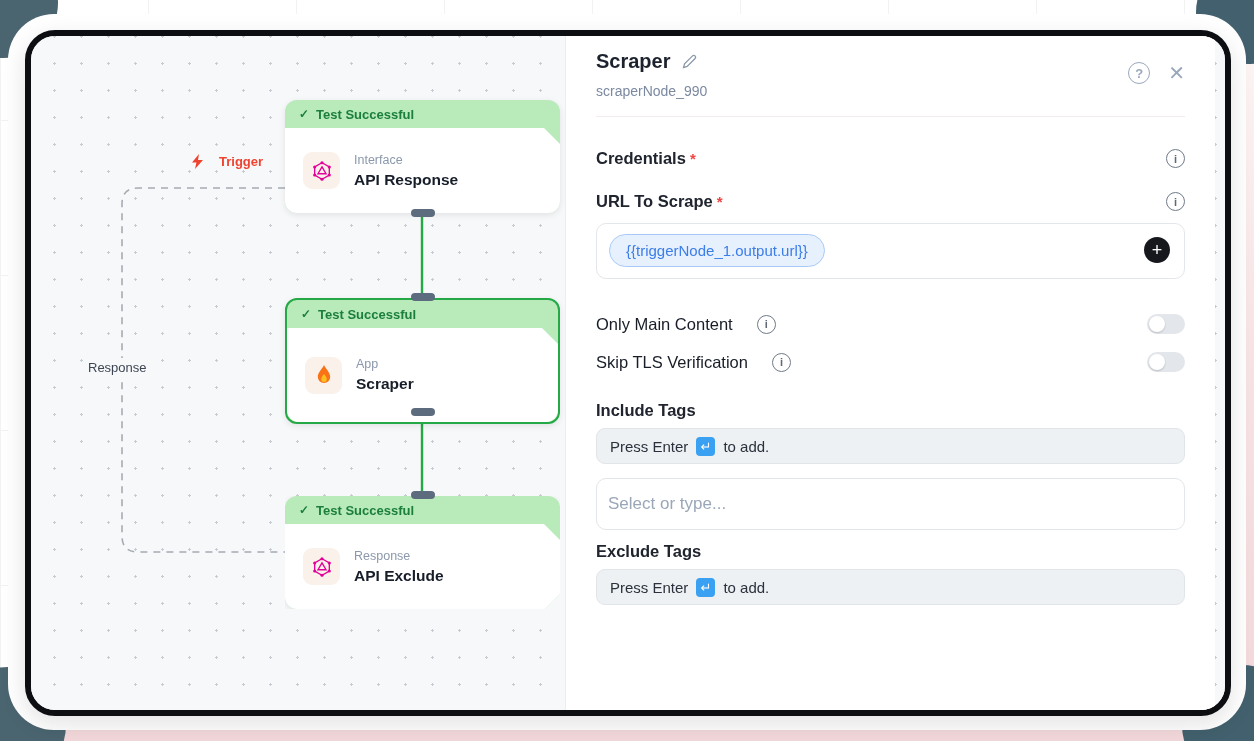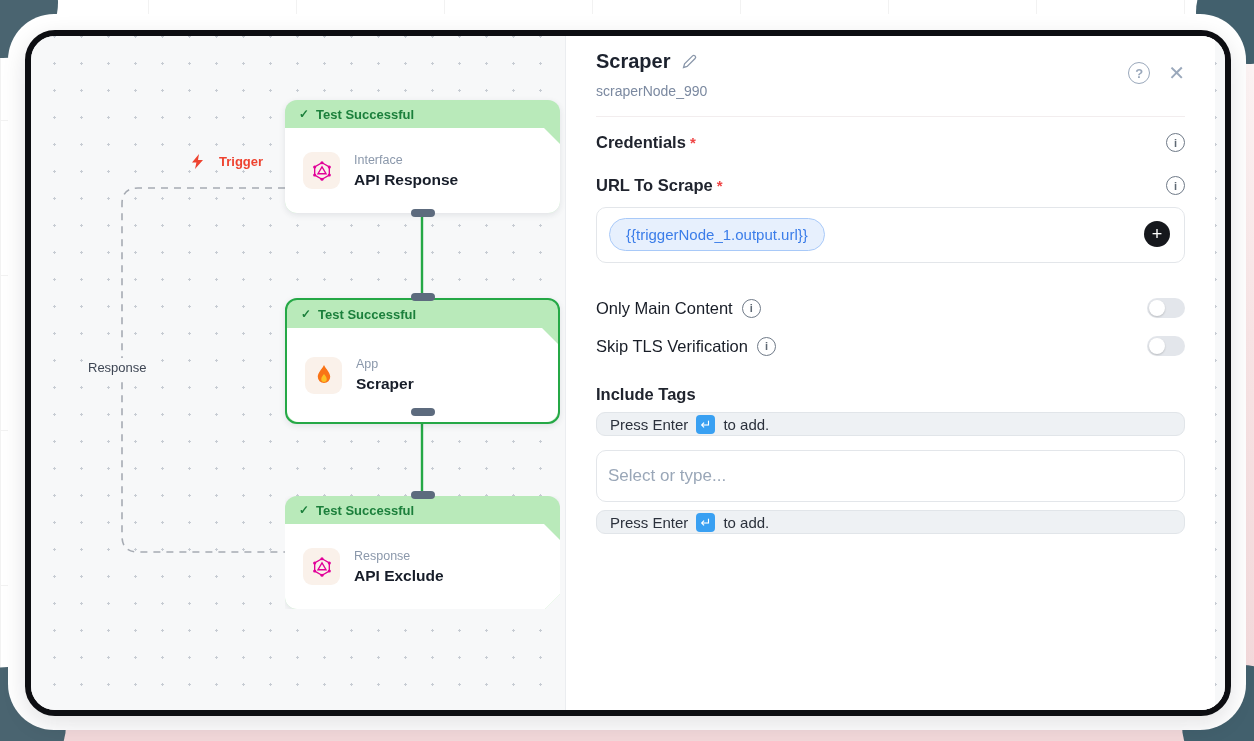--- a/index.html
+++ b/index.html
@@ -62,42 +62,42 @@
     color:#9aa8bb; font-size:13px; font-weight:700; display:flex; align-items:center; justify-content:center; }
   .close-x { color:#9aa8bb; font-size:20px; line-height:20px; }
   .divider { border:none; border-top:1px solid #f2edee; margin-top:16px; }
 
   .sec-row { display:flex; align-items:center; justify-content:space-between; }
   .sec-label { font-size:16.5px; font-weight:700; color:#20242e; }
   .req { color:#ef4444; margin-left:4px; font-size:15px; }
   .info-circle { width:19px; height:19px; border:1.5px solid #6f7a88; border-radius:50%;
     color:#5f6974; font-size:11px; font-style:normal; font-weight:600;
     display:inline-flex; align-items:center; justify-content:center; flex:0 0 auto; }
-  .mt28 { margin-top:16px; } .mt24 { margin-top:24px; } .mt22 { margin-top:12px; }
+  .mt28 { margin-top:32px; } .mt24 { margin-top:24px; } .mt22 { margin-top:12px; }
   .mt26 { margin-top:26px; } .mt12 { margin-top:12px; } .mt8 { margin-top:8px; } .mt14 { margin-top:14px; } .mt32 { margin-top:32px; }
 
   .select-box { height:52px; border:1px solid #e3e6ea; border-radius:10px; background:#fff;
     display:flex; align-items:center; justify-content:space-between; padding:0 18px; }
   .select-value { font-size:15.5px; color:#2a313d; }
 
   .url-box { height:56px; border:1px solid #e3e6ea; border-radius:10px; background:#fff;
     display:flex; align-items:center; justify-content:space-between; padding:0 14px 2px 12px; }
   .chip { background:#e7f0fd; border:1px solid #a8c9f8; color:#3b7de9; font-size:15px;
     padding:7px 16px; border-radius:18px; }
   .plus-btn { width:26px; height:26px; border-radius:50%; background:#16181d; color:#ffffff;
     font-size:18px; line-height:24px; display:flex; align-items:center; justify-content:center; font-weight:500; }
 
   .toggle-row { display:flex; align-items:center; justify-content:space-between; height:26px; }
-  .toggle-left { display:flex; align-items:center; gap:9px;text-align:center; }
+  .toggle-left { display:flex; align-items:center; gap:24px;text-align:center; }
   .toggle-label { font-size:16.5px; font-weight:500; color:#181d27; }
   .switch { width:38px; height:20px; border-radius:11px; background:#e3e6eb; position:relative; }
   .switch .knob { position:absolute; left:2px; top:2px; width:16px; height:16px; border-radius:50%;
     background:#fff; box-shadow:0 1px 2px rgba(0,0,0,.18); }
 
-  .hint-bar { height:24px; background:#eef1f4; border:1px solid #e1e5e9; border-radius:9px;
+  .hint-bar { height:36px; background:#eef1f4; border:1px solid #e1e5e9; border-radius:9px;
     display:flex; align-items:center; gap:8px; padding:0 13px; font-size:15px; color:#2b313c; }
   .key-cap { width:19px; height:19px; border-radius:4px; background:#39a0f2; color:#fff; font-size:13px;
     display:flex; align-items:center; justify-content:center; }
   .tag-input { width:100%; height:52px; border:1px solid #e3e6ea; border-radius:10px; padding:0 11px;
     font-size:17px; color:#333; font-family:"Liberation Sans", sans-serif; outline:none; }
   .tag-input::placeholder { color:#9aa7b8; }
 </style>
 </head>
 <body>
 
@@ -284,20 +284,21 @@
       <div class="hint-bar mt8">
         <span>Press Enter</span>
         <span class="key-cap">
           <span>↵</span>
         </span>
         <span>to add.</span>
       </div>
       <input class="tag-input mt14" type="text" placeholder="Select or type..." style="">
 
       
+      <div class="sec-label mt22">Exclude Tags</div>
       <div class="hint-bar mt8">
         <span>Press Enter</span>
         <span class="key-cap">
           <span>↵</span>
         </span>
         <span>to add.</span>
       </div>
 
     </div>
   </div>

